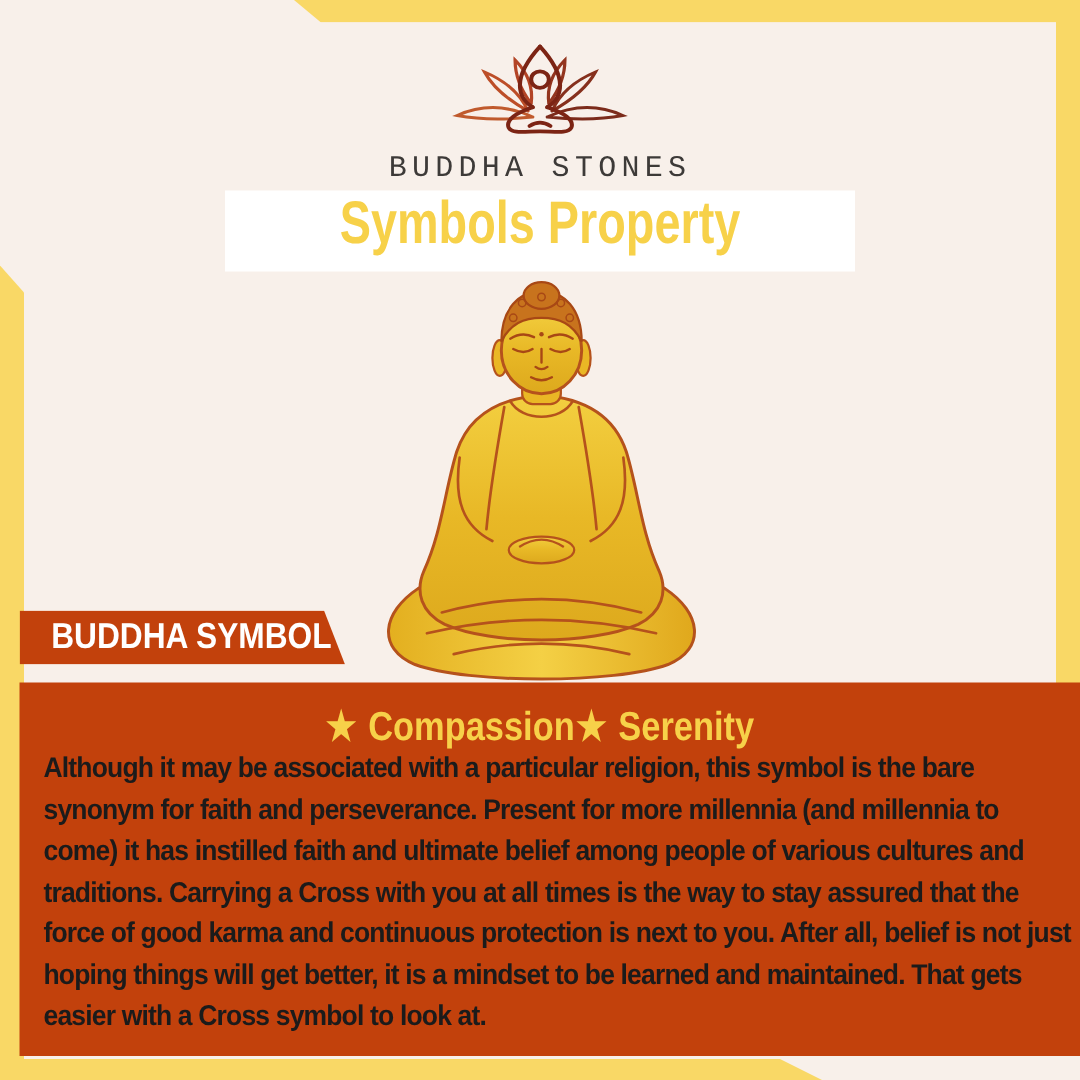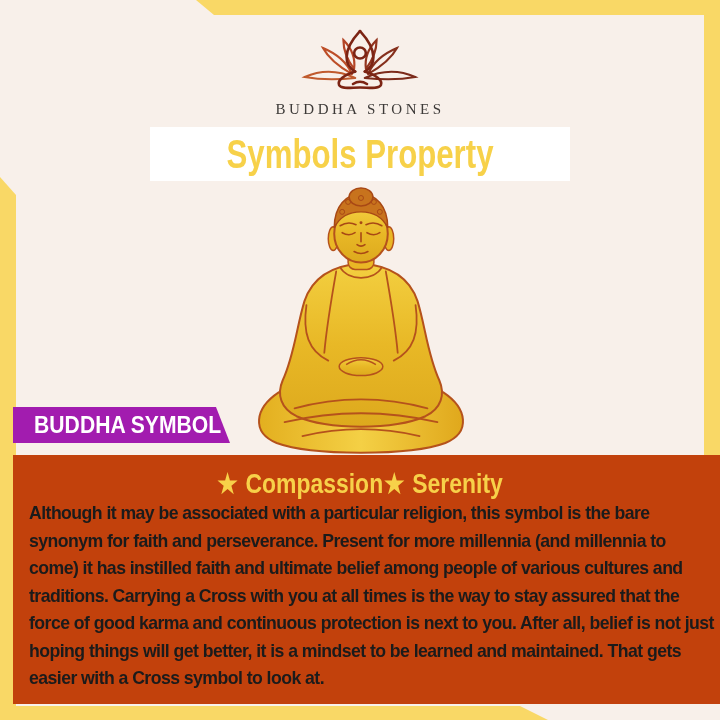--- a/index.html
+++ b/index.html
@@ -11,31 +11,31 @@
             clip-path:polygon(196px 0,720px 0,720px 15px,214px 15px);}
   .strip-right{left:704px;top:0;width:16px;height:535px;
             clip-path:polygon(0 0,16px 0,16px 535px,0 517px);}
   .strip-left{left:0;top:177px;width:16px;height:543px;
             clip-path:polygon(0 0,16px 18px,16px 543px,0 543px);}
   .band-bottom{left:0;top:706px;width:560px;height:14px;
             clip-path:polygon(0 0,520px 0,548px 14px,0 14px);}
   
   .logo{position:absolute;left:293px;top:24px;width:134px;height:80px;}
   .brand-name{position:absolute;left:0;top:101px;width:720px;text-align:center;
-            font-family:Liberation Serif, serif;font-size:15px;letter-spacing:3.5px;
+            font-family:Liberation Mono, monospace;font-size:20px;letter-spacing:3.5px;
             color:#3d3a38;font-weight:500;}
   
   .title-banner{position:absolute;left:150px;top:127px;width:420px;height:54px;background:#ffffff;
-            display:flex;align-items:center;justify-content:center;}
+            display:flex;align-items:flex-start;justify-content:center;}
   .title-banner h1{margin:0;width:100%;text-align:center;font-size:40px;font-weight:bold;
             color:#f7d149;transform:scaleX(0.78);transform-origin:50% 50%;white-space:nowrap;}
   
   .buddha{position:absolute;left:237px;top:186px;width:248px;height:268px;}
   
-  .ribbon{position:absolute;left:13px;top:407px;width:217px;height:36px;background:#a21caf;
+  .ribbon{position:absolute;left:13px;top:407px;width:217px;height:36px;background:#c2410c;
             clip-path:polygon(0 0,203px 0,217px 36px,0 36px);
             display:flex;align-items:center;}
   .ribbon span{display:inline-block;padding-left:24px;color:#ffffff;font-size:24px;font-weight:bold;
             transform:scaleX(0.88);transform-origin:0 50%;white-space:nowrap;}
   
   .content{position:absolute;left:13px;top:455px;width:707px;height:249px;background:#c2410c;}
   .traits{position:absolute;left:0;top:13px;width:694px;text-align:center;white-space:nowrap;
             font-size:27px;font-weight:bold;color:#f7d149;transform:scaleX(0.85);
             transform-origin:50% 50%;}
   .traits .star{display:inline-block;margin-right:9px;}

